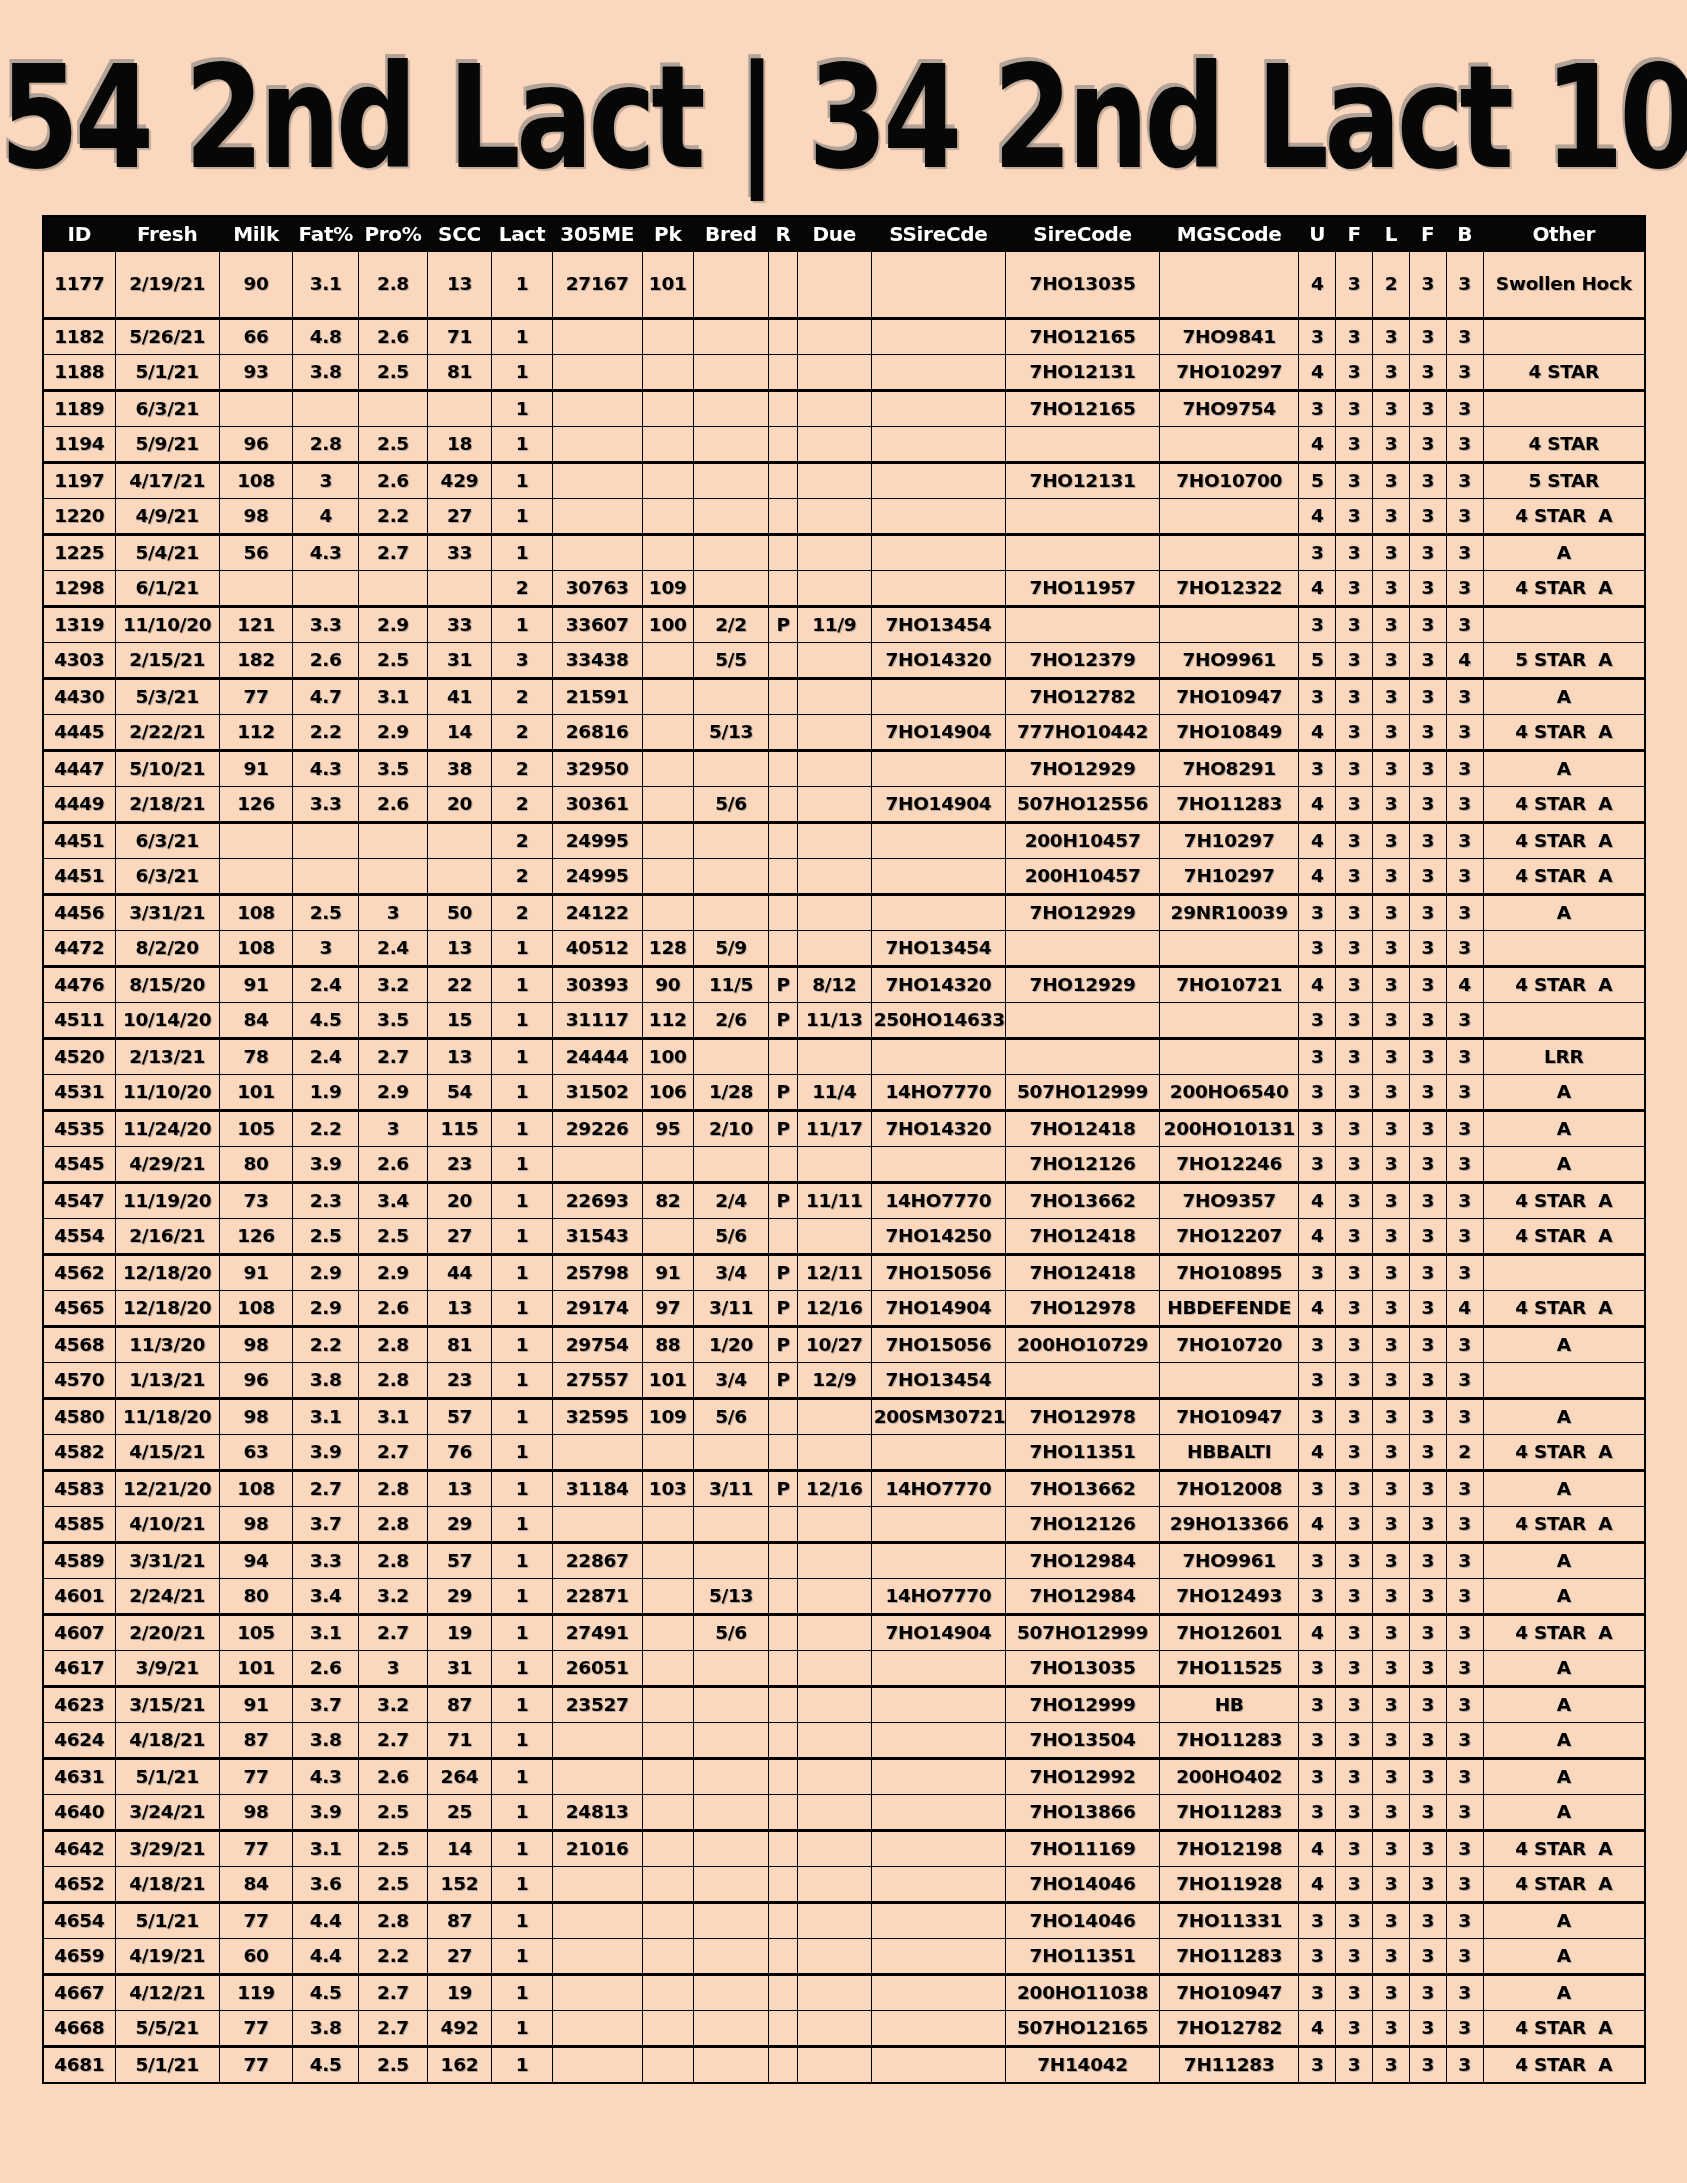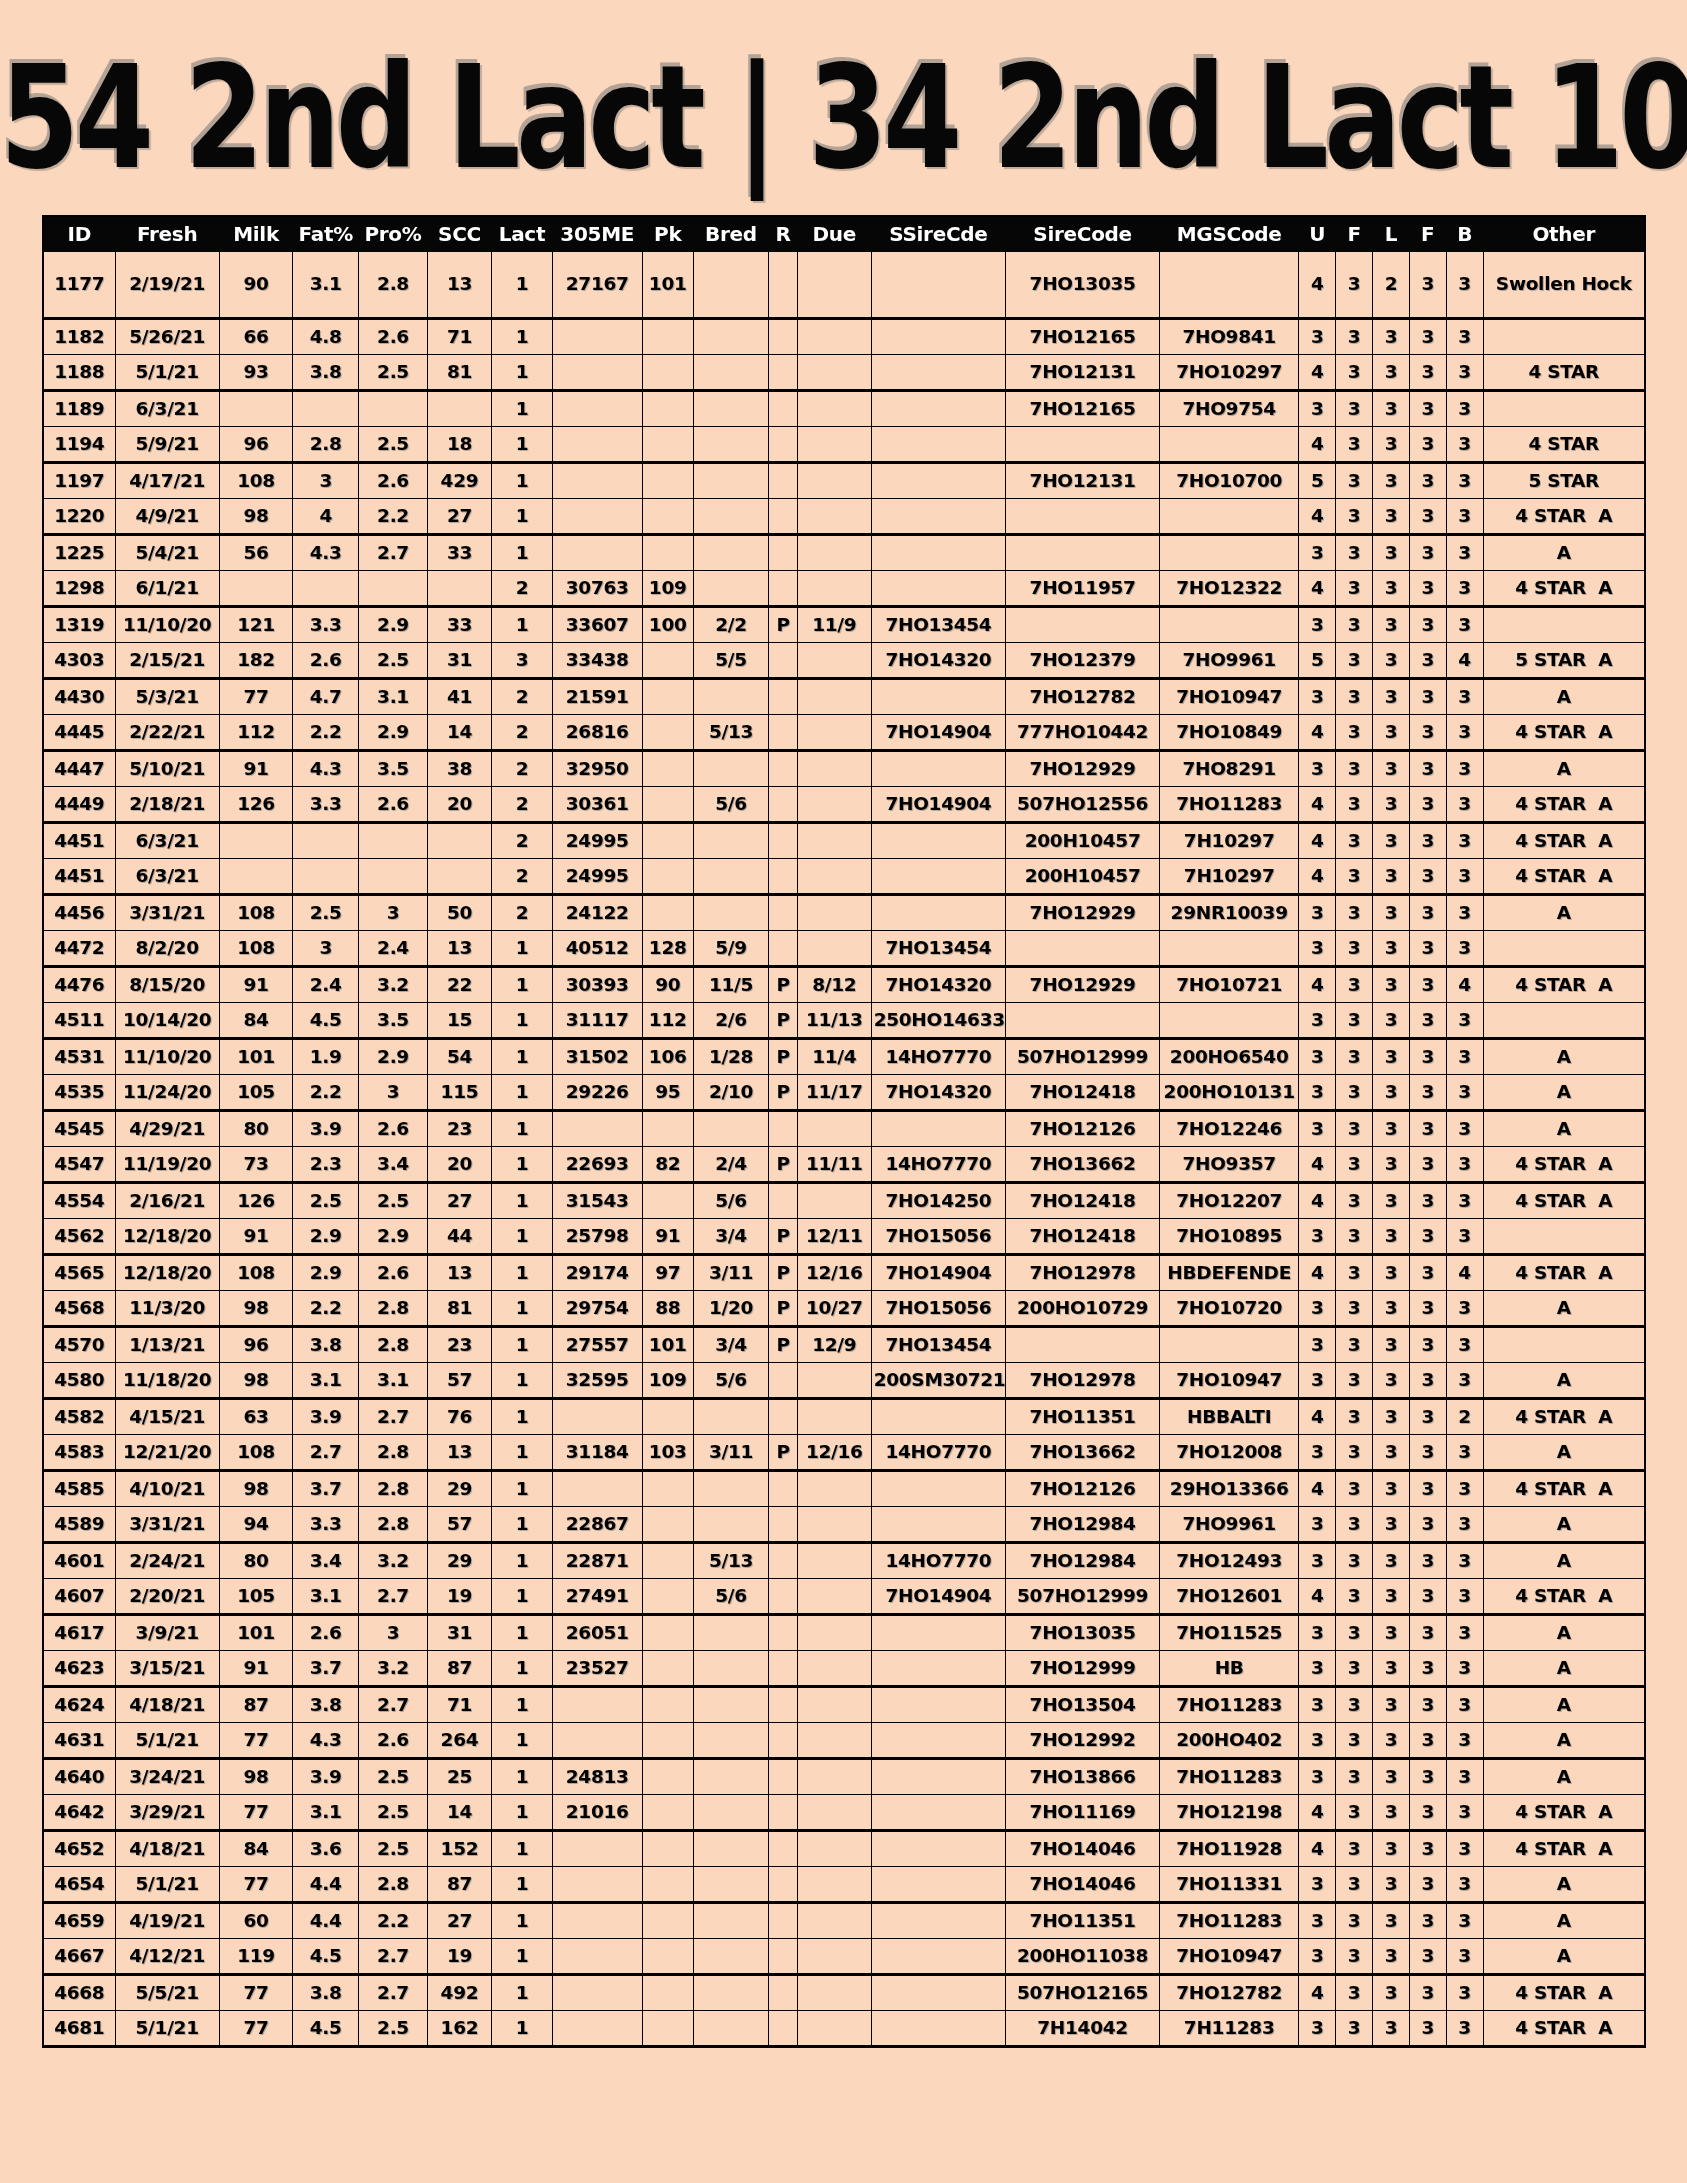--- a/index.html
+++ b/index.html
@@ -585,20 +585,43 @@
           <td></td>
           <td></td>
           <td>3</td>
           <td>3</td>
           <td>3</td>
           <td>3</td>
           <td>3</td>
           <td></td>
         </tr>
         <tr>
+          <td>4520</td>
+          <td>2/13/21</td>
+          <td>78</td>
+          <td>2.4</td>
+          <td>2.7</td>
+          <td>13</td>
+          <td>1</td>
+          <td>24444</td>
+          <td>100</td>
+          <td></td>
+          <td></td>
+          <td></td>
+          <td></td>
+          <td></td>
+          <td></td>
+          <td>3</td>
+          <td>3</td>
+          <td>3</td>
+          <td>3</td>
+          <td>3</td>
+          <td>LRR</td>
+        </tr>
+        <tr>
           <td>4531</td>
           <td>11/10/20</td>
           <td>101</td>
           <td>1.9</td>
           <td>2.9</td>
           <td>54</td>
           <td>1</td>
           <td>31502</td>
           <td>106</td>
           <td>1/28</td>

